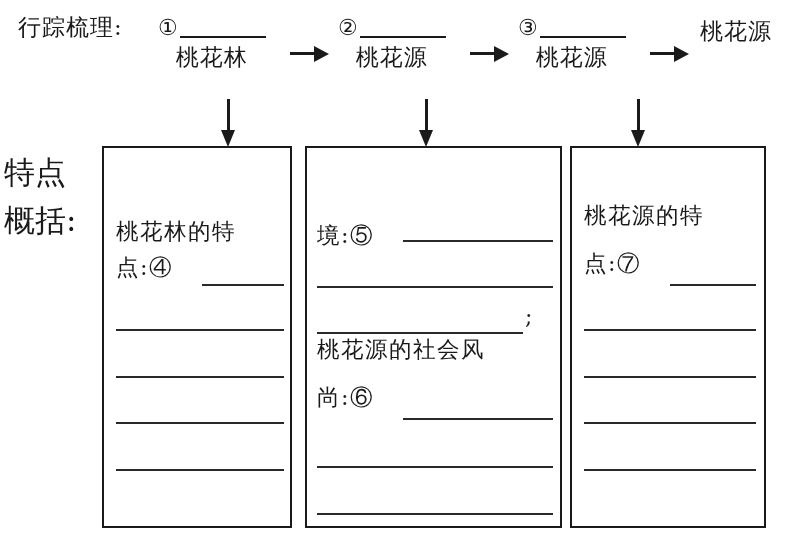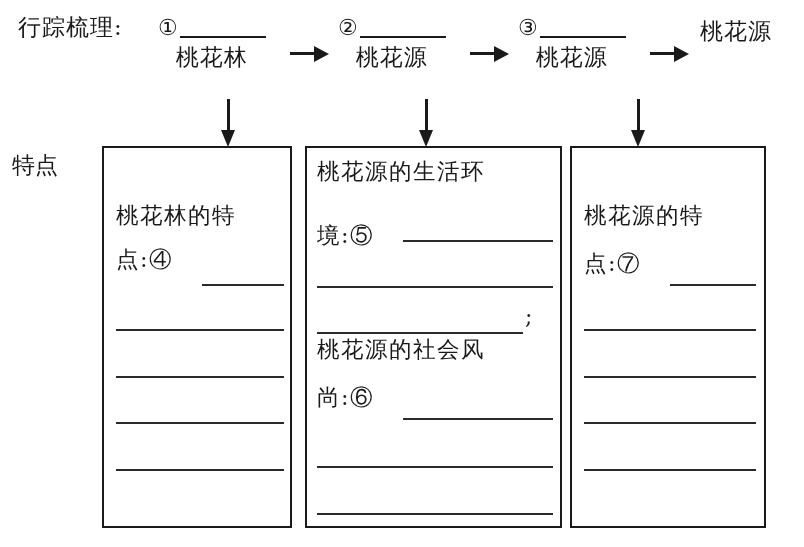--- a/index.html
+++ b/index.html
@@ -113,23 +113,23 @@
     left: 0px; top: 31px;
     width: 0; height: 0;
     border-left: 7px solid transparent;
     border-right: 7px solid transparent;
     border-top: 17px solid #1a1a1a;
   }
 
   
   #feature-label {
     position: absolute;
-    left: 12px;
+    left: 4px;
     top: 148px;
-    font-size: 23px;
+    font-size: 31px;
     line-height: 1.55;
     white-space: nowrap;
   }
 
   
   .box {
     position: absolute;
     border: 2px solid #1a1a1a;
     background: #ffffff;
     box-sizing: border-box;
@@ -223,37 +223,37 @@
   <span class="shaft"></span>
   <span class="head"></span>
 </div>
 <div class="v-arrow" style="left:631px; top:99px;">
   <span class="shaft"></span>
   <span class="head"></span>
 </div>
 
 <div id="feature-label">
   <div>特点</div>
+  <div>概括:</div>
 </div>
 
 <div class="box" style="left:102px; top:146px; width:190px; height:382px;">
   <div class="box-inner">
-    <span class="box-text" style="left:12px; top:56px;">桃花林的特</span>
-    <span class="box-text" style="left:12px; top:100px;">点:④</span>
+    <span class="box-text" style="left:12px; top:72px;">桃花林的特</span>
+    <span class="box-text" style="left:12px; top:108px;">点:④</span>
     <span class="rule partial" style="left:98px; top:136px; width:82px;"></span>
     <span class="rule" style="left:12px; top:181px; width:168px;"></span>
     <span class="rule" style="left:12px; top:228px; width:168px;"></span>
     <span class="rule" style="left:12px; top:274px; width:168px;"></span>
     <span class="rule" style="left:12px; top:321px; width:168px;"></span>
   </div>
 </div>
 
 <div class="box" style="left:305px; top:146px; width:257px; height:382px;">
   <div class="box-inner">
-    <span class="box-text" style="left:10px; top:12px;">桃花源的生活环</span>
     <span class="box-text" style="left:10px; top:76px;">境:⑤</span>
     <span class="rule partial" style="left:96px; top:92px; width:150px;"></span>
     <span class="rule" style="left:10px; top:138px; width:236px;"></span>
     <span class="rule" style="left:10px; top:184px; width:206px;"></span>
     <span class="semi" style="left:218px; top:158px;">;</span>
 
     <span class="box-text" style="left:10px; top:190px;">桃花源的社会风</span>
     <span class="box-text" style="left:10px; top:238px;">尚:⑥</span>
     <span class="rule partial" style="left:96px; top:270px; width:150px;"></span>
     <span class="rule" style="left:10px; top:318px; width:236px;"></span>

